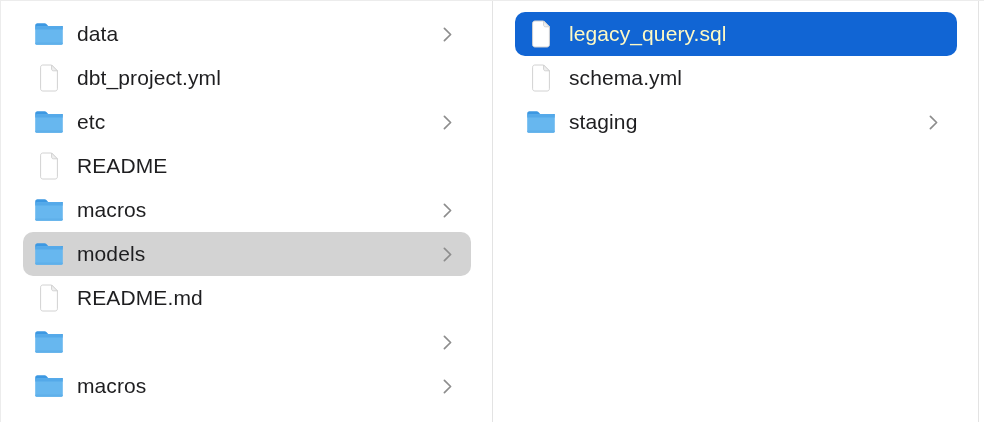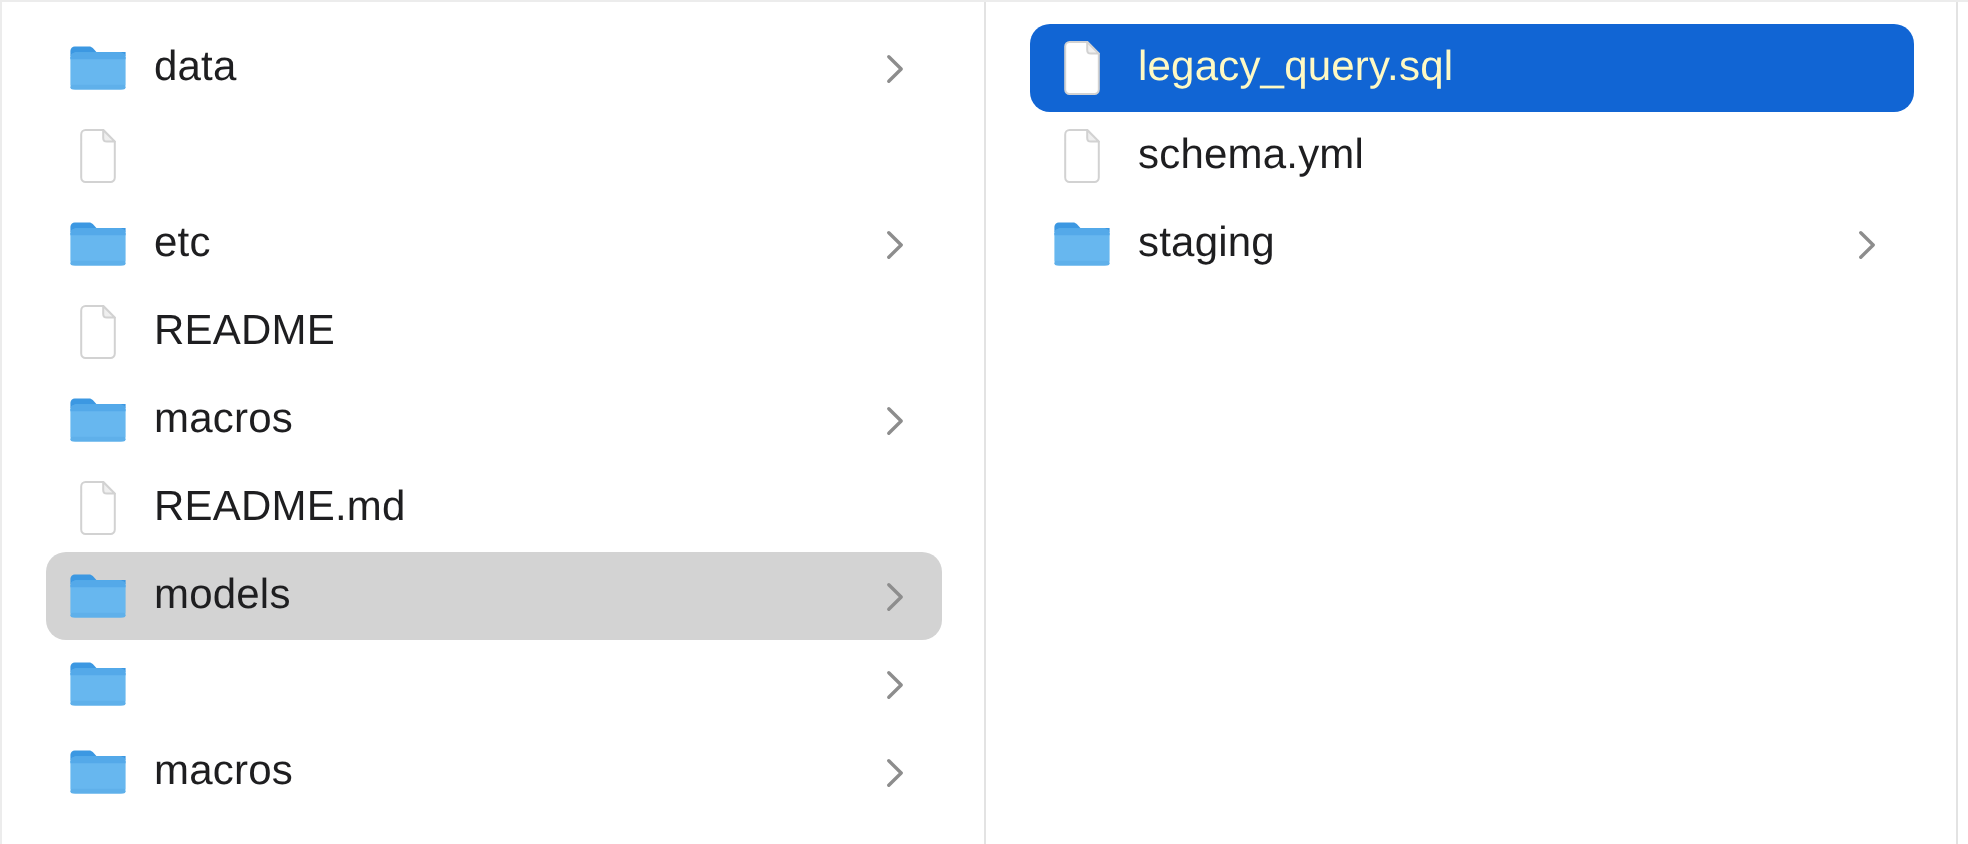--- a/index.html
+++ b/index.html
@@ -77,20 +77,21 @@
   </svg>
         </span>
   </div>
       <div class="row">
     <span class="icon">
           <svg width="22" height="28" viewBox="0 0 22 28" xmlns="http://www.w3.org/2000/svg">
     <path d="M2.6 3.2 C2.6 1.9 3.6 1 4.8 1 L13.6 1 L19.4 6.8 L19.4 24.8 C19.4 26.1 18.4 27 17.2 27 L4.8 27 C3.6 27 2.6 26.1 2.6 24.8 Z" fill="#ffffff" stroke="#d2d2d2" stroke-width="1"></path>
     <path d="M13.6 1 L13.6 5 C13.6 6 14.3 6.8 15.4 6.8 L19.4 6.8 Z" fill="#efefef" stroke="#d2d2d2" stroke-width="1" stroke-linejoin="round"></path>
   </svg>
         </span>
+    <span class="label">dbt_project.yml</span>
 
   </div>
       <div class="row">
     <span class="icon">
           <svg width="30" height="24" viewBox="0 0 30 24" xmlns="http://www.w3.org/2000/svg">
     <path d="M1.2 6 L1.2 3.4 C1.2 2.2 2.2 1.2 3.4 1.2 L10.6 1.2 C11.3 1.2 11.9 1.5 12.4 2 L14.2 4 L28.8 4 L28.8 6 Z" fill="#3c98e2"></path>
     <rect x="1.2" y="4.2" width="27.6" height="18.6" rx="2.6" fill="#67b7ef"></rect>
     <path d="M1.2 6.8 C1.2 5.4 2.3 4.2 3.8 4.2 L26.2 4.2 C27.7 4.2 28.8 5.4 28.8 6.8 L28.8 7.6 L1.2 7.6 Z" fill="#54a9e9"></path>
     <rect x="1.2" y="20.4" width="27.6" height="2.4" rx="1.2" fill="#5fb0ea"></rect>
   </svg>
@@ -121,45 +122,45 @@
     <rect x="1.2" y="20.4" width="27.6" height="2.4" rx="1.2" fill="#5fb0ea"></rect>
   </svg>
         </span>
     <span class="label">macros</span>
     <span class="chevron">
           <svg width="11" height="17" viewBox="0 0 11 17" xmlns="http://www.w3.org/2000/svg">
     <path d="M2.4 2.4 L8.6 8.5 L2.4 14.6" fill="none" stroke="#8d8d8d" stroke-width="1.7" stroke-linecap="round" stroke-linejoin="round"></path>
   </svg>
         </span>
   </div>
+      <div class="row selected-gray">
+    <span class="icon">
+          <svg width="30" height="24" viewBox="0 0 30 24" xmlns="http://www.w3.org/2000/svg">
+    <path d="M1.2 6 L1.2 3.4 C1.2 2.2 2.2 1.2 3.4 1.2 L10.6 1.2 C11.3 1.2 11.9 1.5 12.4 2 L14.2 4 L28.8 4 L28.8 6 Z" fill="#3c98e2"></path>
+    <rect x="1.2" y="4.2" width="27.6" height="18.6" rx="2.6" fill="#67b7ef"></rect>
+    <path d="M1.2 6.8 C1.2 5.4 2.3 4.2 3.8 4.2 L26.2 4.2 C27.7 4.2 28.8 5.4 28.8 6.8 L28.8 7.6 L1.2 7.6 Z" fill="#54a9e9"></path>
+    <rect x="1.2" y="20.4" width="27.6" height="2.4" rx="1.2" fill="#5fb0ea"></rect>
+  </svg>
+        </span>
+    <span class="label">models</span>
+    <span class="chevron">
+          <svg width="11" height="17" viewBox="0 0 11 17" xmlns="http://www.w3.org/2000/svg">
+    <path d="M2.4 2.4 L8.6 8.5 L2.4 14.6" fill="none" stroke="#8d8d8d" stroke-width="1.7" stroke-linecap="round" stroke-linejoin="round"></path>
+  </svg>
+        </span>
+  </div>
       <div class="row">
     <span class="icon">
           <svg width="22" height="28" viewBox="0 0 22 28" xmlns="http://www.w3.org/2000/svg">
     <path d="M2.6 3.2 C2.6 1.9 3.6 1 4.8 1 L13.6 1 L19.4 6.8 L19.4 24.8 C19.4 26.1 18.4 27 17.2 27 L4.8 27 C3.6 27 2.6 26.1 2.6 24.8 Z" fill="#ffffff" stroke="#d2d2d2" stroke-width="1"></path>
     <path d="M13.6 1 L13.6 5 C13.6 6 14.3 6.8 15.4 6.8 L19.4 6.8 Z" fill="#efefef" stroke="#d2d2d2" stroke-width="1" stroke-linejoin="round"></path>
   </svg>
         </span>
     <span class="label">README.md</span>
 
-  </div>
-      <div class="row selected-gray">
-    <span class="icon">
-          <svg width="30" height="24" viewBox="0 0 30 24" xmlns="http://www.w3.org/2000/svg">
-    <path d="M1.2 6 L1.2 3.4 C1.2 2.2 2.2 1.2 3.4 1.2 L10.6 1.2 C11.3 1.2 11.9 1.5 12.4 2 L14.2 4 L28.8 4 L28.8 6 Z" fill="#3c98e2"></path>
-    <rect x="1.2" y="4.2" width="27.6" height="18.6" rx="2.6" fill="#67b7ef"></rect>
-    <path d="M1.2 6.8 C1.2 5.4 2.3 4.2 3.8 4.2 L26.2 4.2 C27.7 4.2 28.8 5.4 28.8 6.8 L28.8 7.6 L1.2 7.6 Z" fill="#54a9e9"></path>
-    <rect x="1.2" y="20.4" width="27.6" height="2.4" rx="1.2" fill="#5fb0ea"></rect>
-  </svg>
-        </span>
-    <span class="label">models</span>
-    <span class="chevron">
-          <svg width="11" height="17" viewBox="0 0 11 17" xmlns="http://www.w3.org/2000/svg">
-    <path d="M2.4 2.4 L8.6 8.5 L2.4 14.6" fill="none" stroke="#8d8d8d" stroke-width="1.7" stroke-linecap="round" stroke-linejoin="round"></path>
-  </svg>
-        </span>
   </div>
       <div class="row">
     <span class="icon">
           <svg width="30" height="24" viewBox="0 0 30 24" xmlns="http://www.w3.org/2000/svg">
     <path d="M1.2 6 L1.2 3.4 C1.2 2.2 2.2 1.2 3.4 1.2 L10.6 1.2 C11.3 1.2 11.9 1.5 12.4 2 L14.2 4 L28.8 4 L28.8 6 Z" fill="#3c98e2"></path>
     <rect x="1.2" y="4.2" width="27.6" height="18.6" rx="2.6" fill="#67b7ef"></rect>
     <path d="M1.2 6.8 C1.2 5.4 2.3 4.2 3.8 4.2 L26.2 4.2 C27.7 4.2 28.8 5.4 28.8 6.8 L28.8 7.6 L1.2 7.6 Z" fill="#54a9e9"></path>
     <rect x="1.2" y="20.4" width="27.6" height="2.4" rx="1.2" fill="#5fb0ea"></rect>
   </svg>
         </span>

